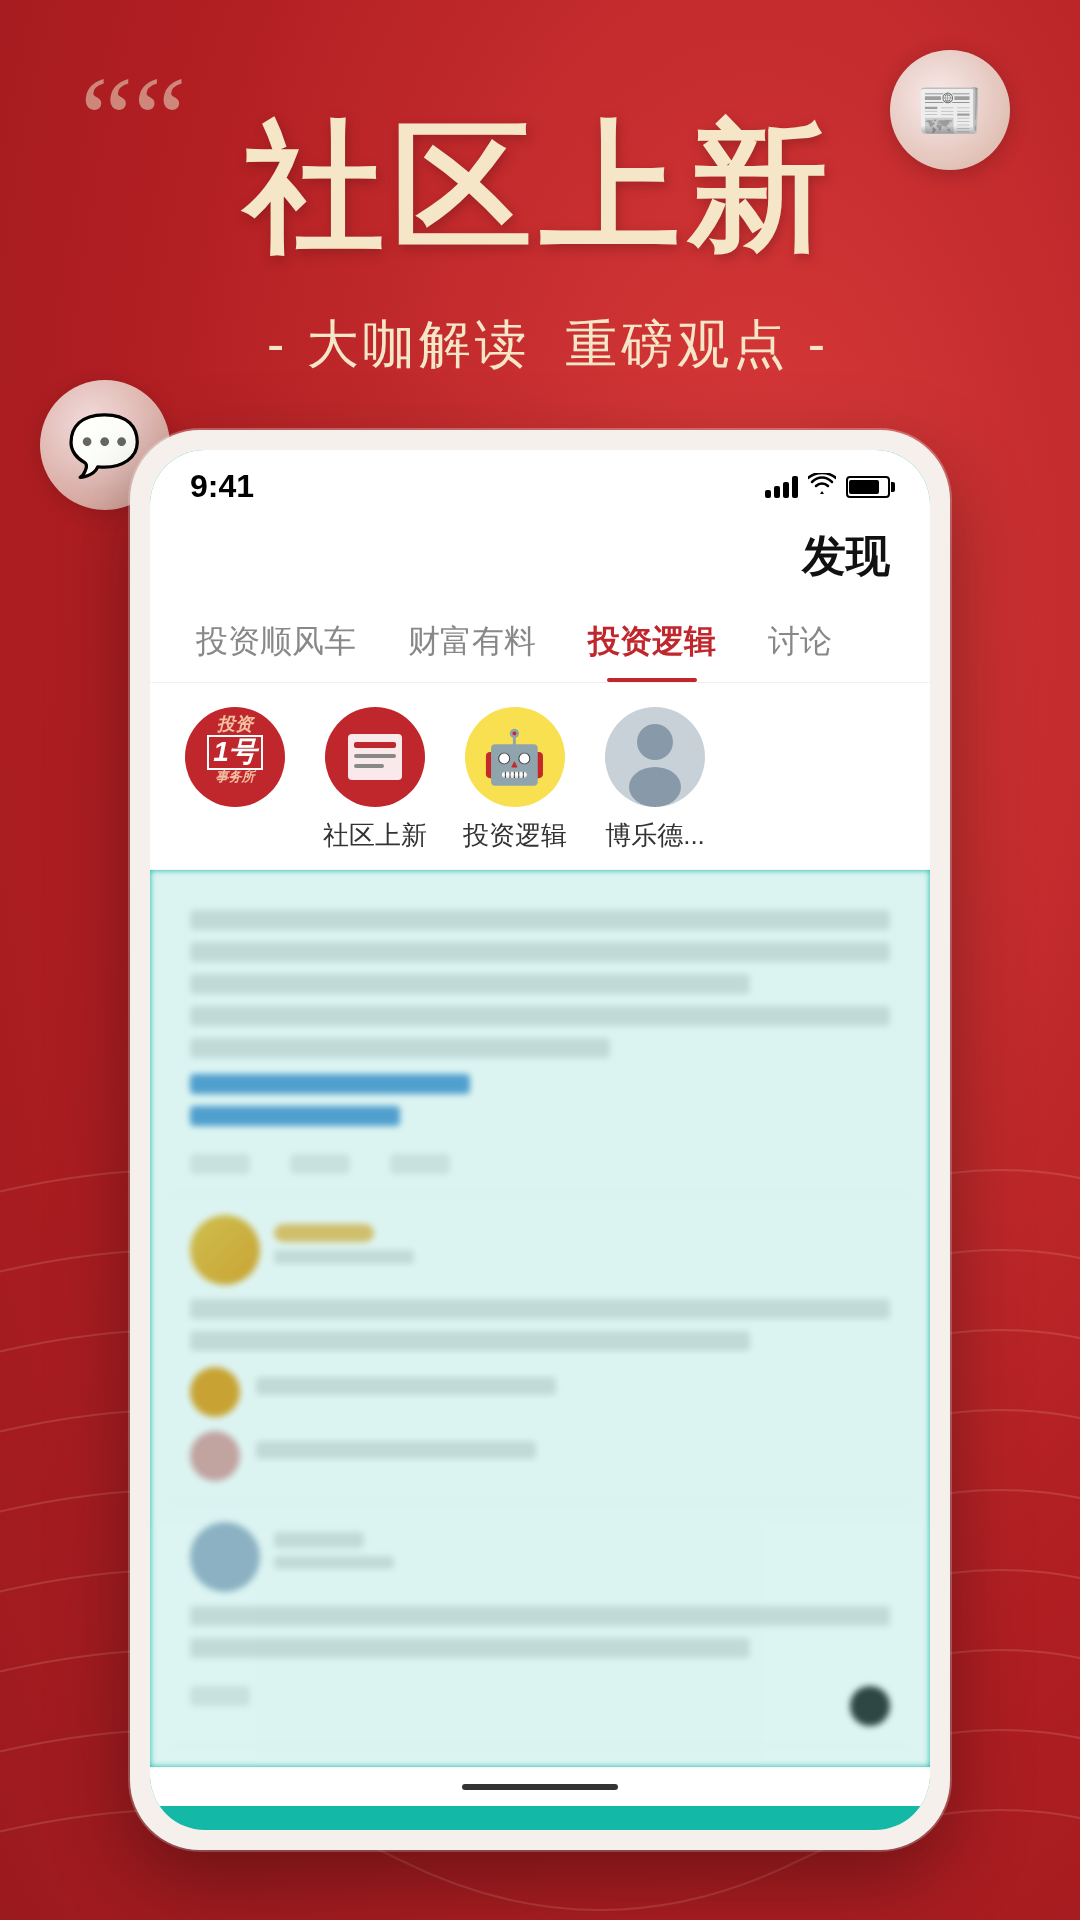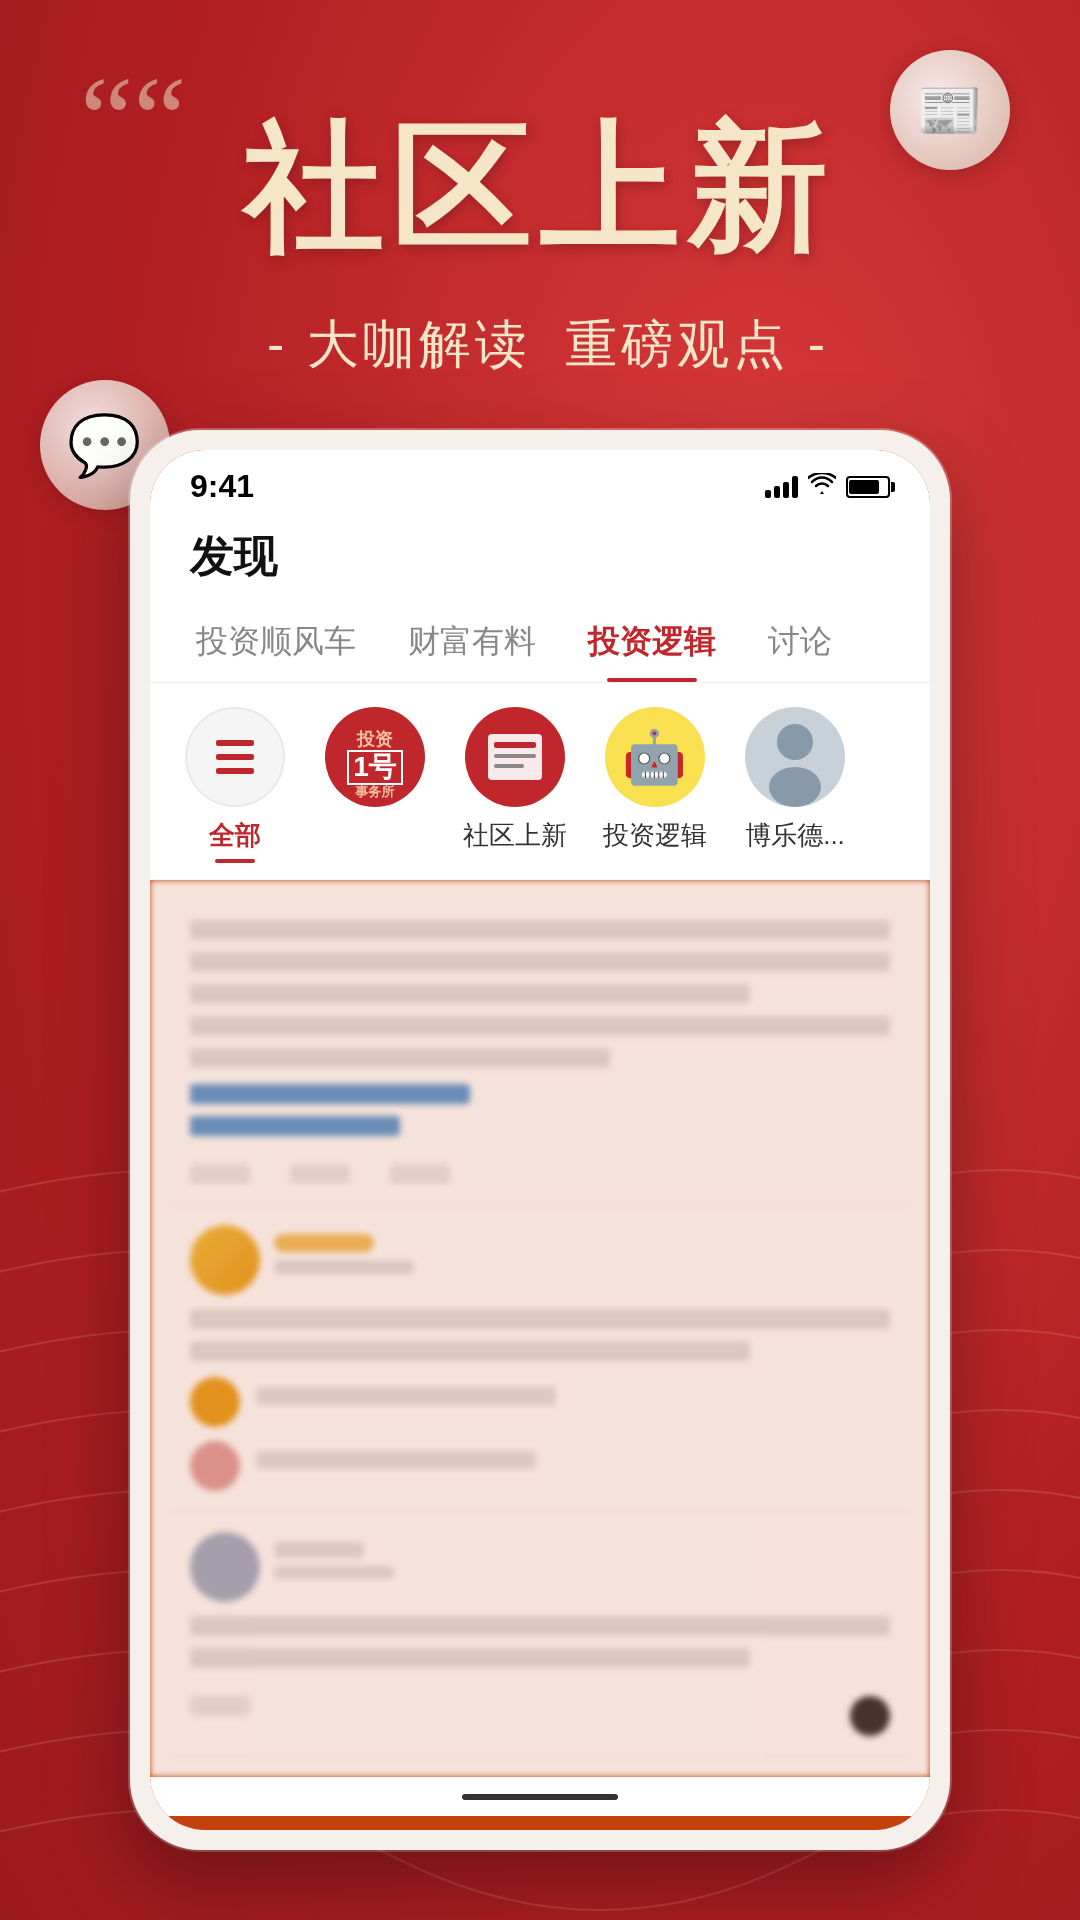--- a/index.html
+++ b/index.html
@@ -120,21 +120,21 @@
 
     .phone-frame {
       background: #f5f0ec;
       border-radius: 70px;
       padding: 20px;
       box-shadow: 0 30px 80px rgba(0,0,0,0.35), 0 0 0 2px rgba(255,255,255,0.3);
       overflow: hidden;
     }
 
     .phone-inner {
-      background: #c2410c;
+      background: #14b8a6;
       border-radius: 55px;
       overflow: hidden;
       min-height: 1380px;
     }
 
     
     .status-bar {
       display: flex;
       justify-content: space-between;
       align-items: center;
@@ -191,21 +191,21 @@
       width: 75%;
       background: #000;
       margin: 1px;
       border-radius: 2px;
     }
 
     
     .app-header {
       background: #fff;
       padding: 10px 40px 0;
-      text-align: left;
+      text-align: right;
     }
     .app-header h2 {
       font-size: 44px;
       font-weight: 600;
       color: #111;
       padding-bottom: 16px;
     }
 
     
     .nav-tabs {
@@ -443,35 +443,24 @@
 
       <div class="nav-tabs">
         <div class="nav-tab">投资顺风车</div>
         <div class="nav-tab">财富有料</div>
         <div class="nav-tab active">投资逻辑</div>
         <div class="nav-tab">讨论</div>
       </div>
 
       <div class="channel-row">
 
-        <div class="channel-item active">
-          <div class="channel-icon all-icon icon-all">
-            <svg width="50" height="50" viewBox="0 0 50 50">
-              <rect x="6" y="8" width="38" height="6" rx="2" fill="#c0272d"></rect>
-              <rect x="6" y="22" width="38" height="6" rx="2" fill="#c0272d"></rect>
-              <rect x="6" y="36" width="38" height="6" rx="2" fill="#c0272d"></rect>
-            </svg>
-          </div>
-          <div class="channel-label">全部</div>
-          <div class="channel-underline"></div>
-        </div>
 
         <div class="channel-item">
           <div class="channel-icon" style="background:#c0272d; position:relative; overflow:hidden;">
-            <div style="position:absolute;inset:0;display:flex;flex-direction:column;align-items:center;justify-content:flex-end;padding:8px;">
+            <div style="position:absolute;inset:0;display:flex;flex-direction:column;align-items:center;justify-content:flex-start;padding:8px;font-style:italic;">
               <div style="color:#fff;font-size:14px;font-weight:900;line-height:1.1;text-align:center;">
                 <div style="font-size:18px;color:#f0c0a0;">投资</div>
                 <div style="font-size:28px;font-weight:900;color:#fff;border:2px solid #fff;padding:0 4px;">1号</div>
                 <div style="font-size:13px;color:#f0c0a0;">事务所</div>
               </div>
             </div>
           </div>
         </div>
 
         <div class="channel-item">

